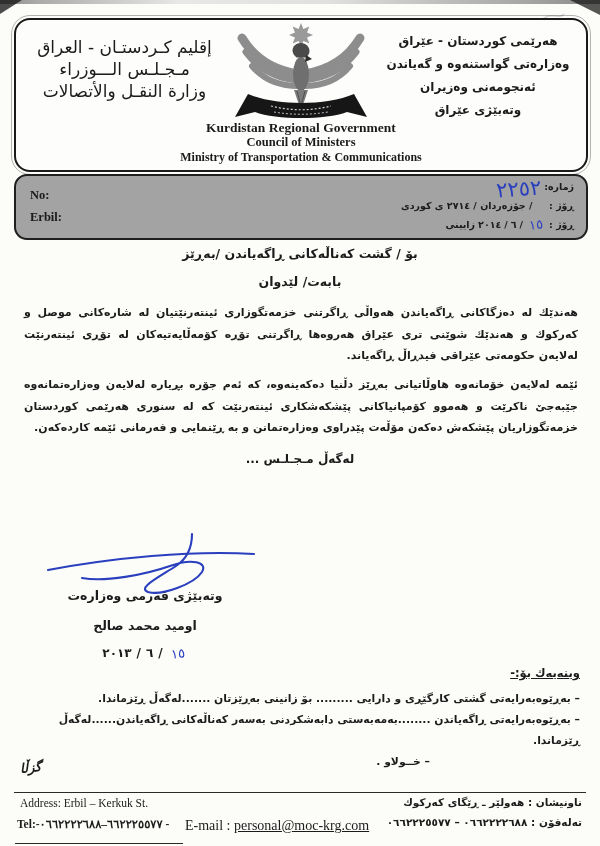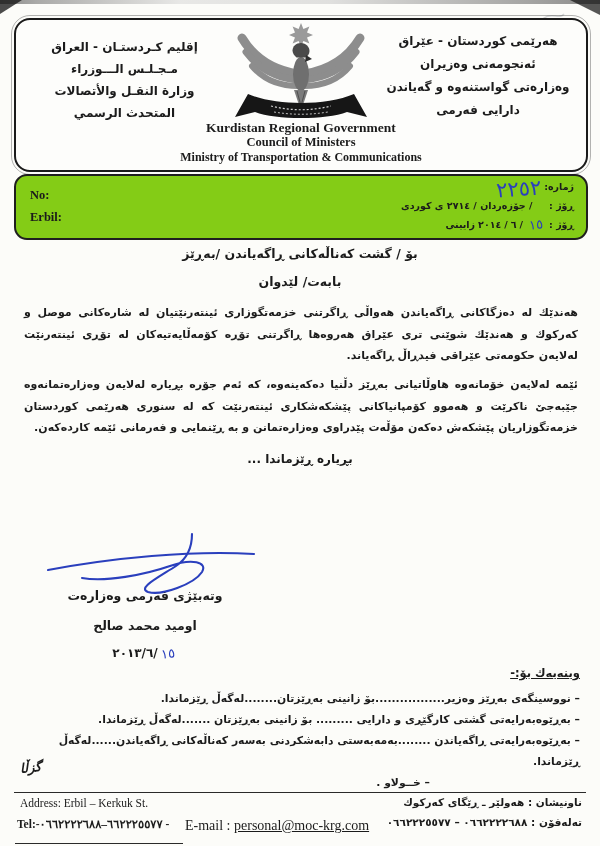--- a/index.html
+++ b/index.html
@@ -14,32 +14,32 @@
   .corner-l{position:absolute;top:0;left:0;width:22px;height:14px;background:#101010;opacity:.75;
     clip-path:polygon(0 0,100% 0,0 100%);}
   .corner-r{position:absolute;top:0;right:0;width:30px;height:15px;background:#101010;opacity:.7;
     clip-path:polygon(0 0,100% 0,100% 100%);}
   .pencil{position:absolute;top:8px;right:34px;opacity:.35;}
   
   .header-box{position:absolute;top:18px;left:14px;width:570px;height:150px;
     border:2.4px solid #1a1a1a;border-radius:16px;background:#fdfdfb;}
   .header-box::after{content:"";position:absolute;inset:-5px;border:1px solid rgba(40,40,40,.35);border-radius:19px;pointer-events:none;}
   .hdr-ar{position:absolute;top:16px;left:16px;width:185px;text-align:center;direction:rtl;}
-  .hdr-ar div{font-size:12px;font-weight:700;line-height:22px;}
+  .hdr-ar div{font-size:17px;font-weight:400;line-height:22px;}
   .hdr-ku{position:absolute;top:10px;right:8px;width:200px;text-align:center;direction:rtl;}
   .hdr-ku div{font-size:12px;font-weight:700;line-height:23px;}
   .emblem{position:absolute;top:2px;left:50%;transform:translateX(-50%);}
   .hdr-en{position:absolute;bottom:5px;left:0;right:0;text-align:center;
     font-family:"Liberation Serif",serif;font-weight:700;}
   .hdr-en .e1{font-size:13.5px;line-height:15px;}
   .hdr-en .e2{font-size:12.5px;line-height:15px;}
   .hdr-en .e3{font-size:12px;line-height:15px;}
   
   .ref-box{position:absolute;top:174px;left:14px;width:570px;height:62px;
-    border:2px solid #1f1f1f;border-radius:13px;background:#84cc16;}
+    border:2px solid #1f1f1f;border-radius:13px;background:#a3a3a3;}
   .ref-left{position:absolute;left:14px;top:8px;font-family:"Liberation Serif",serif;font-weight:700;font-size:12.5px;line-height:22px;}
   .ref-right{position:absolute;right:12px;top:1px;text-align:right;}
   .ref-line{display:flex;justify-content:flex-end;align-items:center;gap:3px;height:19px;
     font-size:9.5px;font-weight:700;}
   .ref-line .iso{unicode-bidi:isolate;}
   .ink{color:#2a3fbd;}
   .hand-num{font-size:21px;font-weight:400;letter-spacing:2px;transform:rotate(-4deg) translateY(2px);display:inline-block;}
   .hand-day{font-size:13px;font-weight:400;transform:rotate(-6deg);display:inline-block;padding:0 3px;}
   
   .subject1{position:absolute;top:246px;left:0;right:0;text-align:center;direction:rtl;font-size:12.5px;font-weight:700;}
@@ -47,21 +47,21 @@
   
   .para{position:absolute;left:24px;right:22px;direction:rtl;text-align:justify;
     font-size:11px;font-weight:700;line-height:21.5px;}
   .p1{top:302px;}
   .p2{top:374px;}
   .salute{position:absolute;top:452px;left:0;right:0;text-align:center;direction:rtl;font-size:12px;font-weight:700;}
   
   .sig-svg{position:absolute;top:530px;left:42px;}
   .sig-title{position:absolute;top:588px;left:40px;width:210px;text-align:center;direction:rtl;font-size:12.5px;font-weight:700;}
   .sig-name{position:absolute;top:618px;left:40px;width:210px;text-align:center;direction:rtl;font-size:12.5px;font-weight:700;}
-  .sig-date{position:absolute;top:646px;left:40px;width:210px;display:flex;justify-content:center;
+  .sig-date{position:absolute;top:646px;left:40px;width:210px;display:flex;justify-content:center;gap:5px;
     font-size:12px;font-weight:700;}
   .sig-date .iso{unicode-bidi:isolate;}
   
   .copies-head{position:absolute;top:666px;right:20px;direction:rtl;font-size:11.5px;font-weight:700;
     text-decoration:underline;}
   .copies{position:absolute;top:688px;left:20px;right:20px;direction:rtl;text-align:right;}
   .copies div{font-size:10.8px;font-weight:700;line-height:21px;}
   .copies .indent{margin-right:150px;}
   .initials{position:absolute;top:760px;left:20px;font-size:13px;font-weight:700;font-style:italic;
     transform:rotate(-6deg);direction:rtl;}
@@ -86,21 +86,20 @@
   <div class="corner-r"></div>
   <svg class="pencil" width="60" height="30" viewBox="0 0 60 30">
     <path d="M2 20 C14 8 26 22 38 10 C46 4 54 12 58 6" stroke="#8a8f96" stroke-width="1.4" fill="none"></path>
   </svg>
 
   <div class="header-box">
     <div class="hdr-ar">
       <div>إقليم كـردستـان - العراق</div>
       <div>مـجـلـس الـــوزراء</div>
       <div>وزارة النقـل والأتصالات</div>
-      <div>المتحدث الرسمي</div>
     </div>
 
     <svg class="emblem" width="150" height="100" viewBox="0 0 150 100">
       <path d="M75 1 l2.4 6 6-2.4 -2.4 6 6 2.4 -6 2.4 2.4 6 -6 -2.4 -2.4 6 -2.4 -6 -6 2.4 2.4 -6 -6 -2.4 6 -2.4 -2.4 -6 6 2.4 Z" fill="#9a9a9a"></path>
       <g stroke="#8d8d8d" fill="none" stroke-linecap="round">
         <path d="M78 52 C104 48 122 36 134 16" stroke-width="9"></path>
         <path d="M78 58 C102 56 118 46 130 30" stroke-width="7"></path>
         <path d="M78 64 C100 64 114 56 124 44" stroke-width="6"></path>
         <path d="M72 52 C46 48 28 36 16 16" stroke-width="9"></path>
         <path d="M72 58 C48 56 32 46 20 30" stroke-width="7"></path>
@@ -111,23 +110,23 @@
       <path d="M80 33 l6 4 -7 3 Z" fill="#2e2e2e"></path>
       <path d="M68 68 L75 89 L82 68 Z" fill="#7c7c7c"></path>
       <path d="M71 69 L75 84 L79 69" stroke="#4f4f4f" fill="none" stroke-width="1"></path>
       <path d="M22 72 L9 95 L29 90 C50 98 100 98 121 90 L141 95 L128 72 C100 84 50 84 22 72 Z" fill="#161616"></path>
       <path d="M45 84 C65 89 85 89 105 84" stroke="#cfcfcf" stroke-width="1.2" fill="none" stroke-dasharray="2 2"></path>
       <path d="M48 90 C66 93 84 93 102 90" stroke="#bdbdbd" stroke-width="1" fill="none" stroke-dasharray="2 2"></path>
     </svg>
 
     <div class="hdr-ku">
       <div>هەرێمی کوردستان - عێراق</div>
+      <div>وەزارەتی گواستنەوە و گەیاندن</div>
       <div>ئەنجومەنی وەزیران</div>
-      <div>وەزارەتی گواستنەوە و گەیاندن</div>
-      <div>دارایی فەرمی</div>
+      <div>وتەبێژی عێراق</div>
     </div>
 
     <div class="hdr-en">
       <div class="e1">Kurdistan Regional Government</div>
       <div class="e2">Council of Ministers</div>
       <div class="e3">Ministry of Transportation &amp; Communications</div>
     </div>
   </div>
 
   <div class="ref-box">
@@ -153,41 +152,40 @@
         <span class="iso" dir="rtl">ڕۆژ :</span>
       </div>
     </div>
   </div>
 
   <div class="subject1">بۆ / گشت کەناڵەکانی ڕاگەیاندن /بەڕێز</div>
   <div class="subject2">بابەت/ لێدوان</div>
 
   <div class="para p2">ئێمە لەلایەن خۆمانەوە هاوڵاتیانی بەڕێز دڵنیا دەکەینەوە، کە ئەم جۆرە بڕیارە لەلایەن وەزارەتمانەوە جێبەجێ ناکرێت و هەموو کۆمپانیاکانی پێشکەشکاری ئینتەرنێت کە لە سنوری هەرێمی کوردستان خزمەتگوزاریان پێشکەش دەکەن مۆڵەت پێدراوی وەزارەتمانن و بە ڕێنمایی و فەرمانی ئێمە کاردەکەن.</div>
   <div class="para p1">هەندێك لە دەزگاکانی ڕاگەیاندن هەواڵی ڕاگرتنی خزمەتگوزاری ئینتەرنێتیان لە شارەکانی موصل و کەرکوك و هەندێك شوێنی تری عێراق هەروەها ڕاگرتنی تۆڕە کۆمەڵایەتیەکان لە تۆڕی ئینتەرنێت لەلایەن حکومەتی عێراقی فیدڕاڵ ڕاگەیاند.</div>
-  <div class="salute">بڕیارە ڕێزماندا ...</div>
+  <div class="salute">لەگەڵ مـجـلـس ...</div>
 
   <svg class="sig-svg" width="240" height="64" viewBox="0 0 240 64">
     <g stroke="#2a3fbd" stroke-width="2.1" fill="none" stroke-linecap="round">
       <path d="M6 40 C70 28 150 20 212 24"></path>
       <path d="M150 4 C150 16 146 28 134 36 C112 50 96 58 106 62 C120 66 152 54 160 42 C166 32 150 28 128 36 C102 45 64 52 40 48"></path>
     </g>
   </svg>
   <div class="sig-title">وتەبێژی فەرمی وەزارەت</div>
   <div class="sig-name">اوميد محمد صالح</div>
   <div class="sig-date">
     <span class="iso">٢٠١٣</span>
     <span class="iso">/</span>
     <span class="iso">٦</span>
     <span class="iso">/</span>
     <span class="iso ink hand-day">١٥</span>
   </div>
 
   <div class="copies-head">وینەیەك بۆ:-</div>
   <div class="copies">
-    <div>– نووسینگەی بەڕێز وەزیر.................بۆ زانینی بەڕێزتان........لەگەڵ ڕێزماندا.</div>
     <div>– بەڕێوەبەرایەتی گشتی کارگێڕی و دارایی ......... بۆ زانینی بەڕێزتان .......لەگەڵ ڕێزماندا.</div>
     <div>– بەڕێوەبەرایەتی ڕاگەیاندن ........بەمەبەستی دابەشکردنی بەسەر کەناڵەکانی ڕاگەیاندن......لەگەڵ ڕێزماندا.</div>
     <div class="indent">– خــولاو .</div>
   </div>
 
   <div class="initials">گزڵا</div>
 
   <div class="foot-rule"></div>
   <div class="foot-addr-en">Address: Erbil – Kerkuk St.</div>
   <div class="foot-addr-ku">ناونیشان : هەولێر ـ ڕێگای کەرکوك</div>

